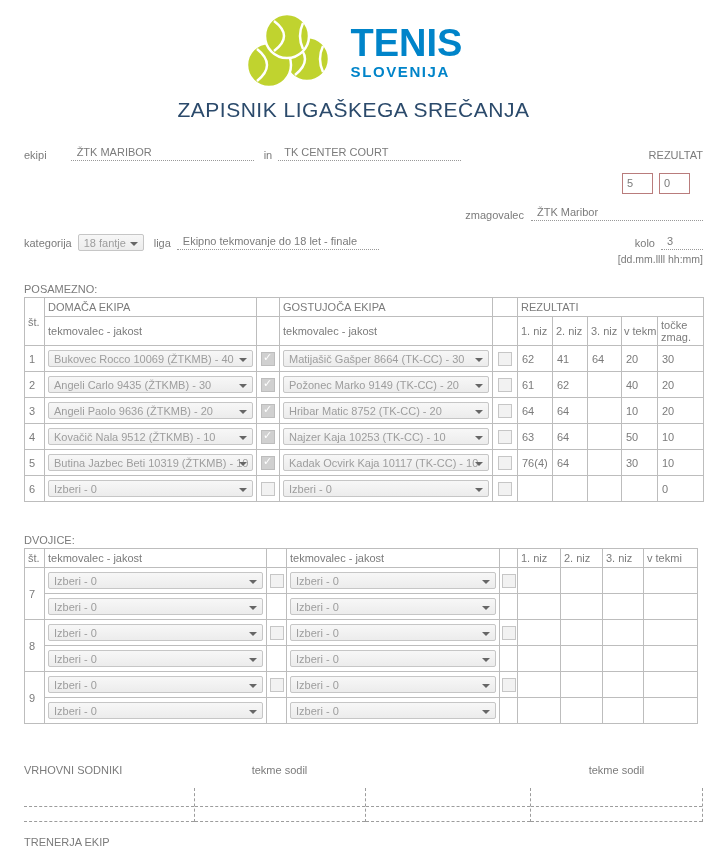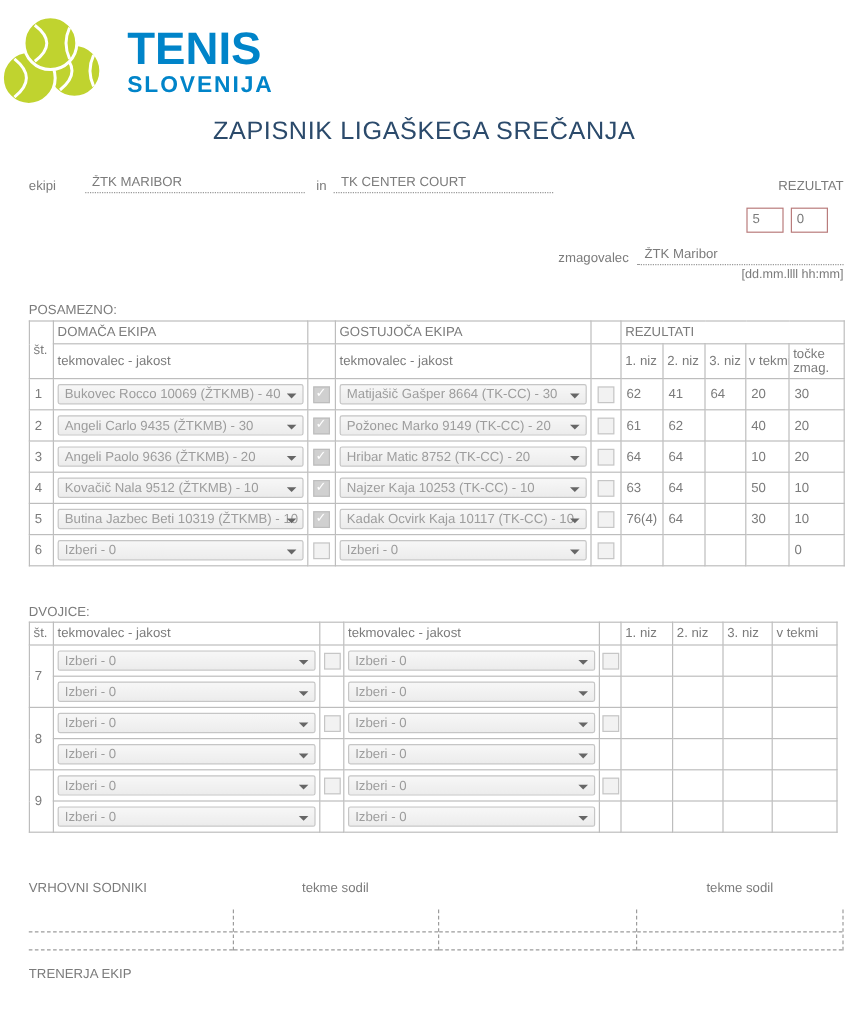--- a/index.html
+++ b/index.html
@@ -4,24 +4,24 @@
 <style>
   html,body{margin:0;padding:0;background:#fff;}
   body{
     width:707px;height:856px;overflow:hidden;
     font-family:"Liberation Sans","DejaVu Sans",sans-serif;
     font-size:11px;color:#7b7b7b;
   }
   .content{padding:0 4px 0 24px;width:679px;}
 
   
-  .logo{display:flex;align-items:center;gap:10px;padding-top:12px;height:78px;}
+  .logo{display:flex;justify-content:center;align-items:center;gap:10px;padding-top:12px;height:78px;}
   .logo-text{color:#0084c9;font-weight:bold;line-height:1;}
   .logo-text .l1{font-size:38px;letter-spacing:0;}
-  .logo-text .l2{font-size:19px;letter-spacing:1.6px;margin-top:2px;}
+  .logo-text .l2{font-size:15px;letter-spacing:1.6px;margin-top:2px;}
   .page-title{text-align:center;color:#2b4a6b;font-size:21px;margin-top:8px;letter-spacing:.5px;}
 
   
   .dot-field{border-bottom:1px dotted #999;display:inline-block;padding:0 0 2px 6px;box-sizing:border-box;white-space:nowrap;overflow:hidden;}
   .lbl{white-space:nowrap;}
 
   .row-a{display:flex;align-items:flex-end;margin-top:24px;}
   .row-a .f-home{width:183px;margin-left:24px;}
   .row-a .f-in{margin:0 6px 0 10px;}
   .row-a .f-away{width:183px;}
@@ -123,20 +123,32 @@
   <div class="score-row">
     <div class="score-box">5</div>
     <div class="score-box">0</div>
   </div>
 
   <div class="winner-row">
     <span class="lbl">zmagovalec</span>
     <span class="dot-field f-winner">ŽTK Maribor</span>
   </div>
 
+  <div class="cat-row">
+    <span class="lbl">kategorija</span>
+    <span class="sel sel-cat">
+      <span>18 fantje</span>
+      <span class="chev"></span>
+    </span>
+    <span class="lbl" style="margin-left:10px;">liga</span>
+    <span class="dot-field f-liga">Ekipno tekmovanje do 18 let - finale</span>
+    <span class="spacer"></span>
+    <span class="lbl">kolo</span>
+    <span class="dot-field f-kolo">3</span>
+  </div>
 
   <div class="hint-row">[dd.mm.llll hh:mm]</div>
 
   <div class="section-label">POSAMEZNO:</div>
 
   <table class="t-singles">
     <colgroup>
       <col style="width:20px">
         <col style="width:212px">
         <col style="width:23px">

